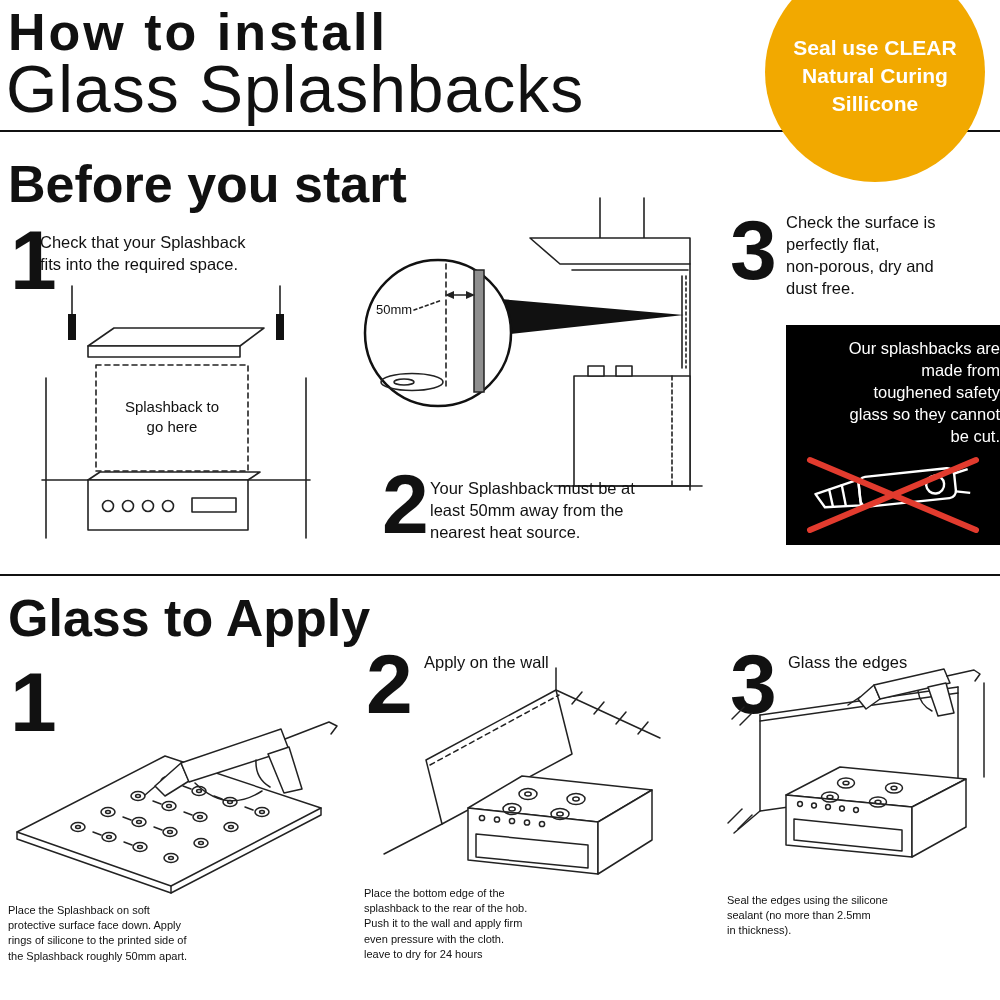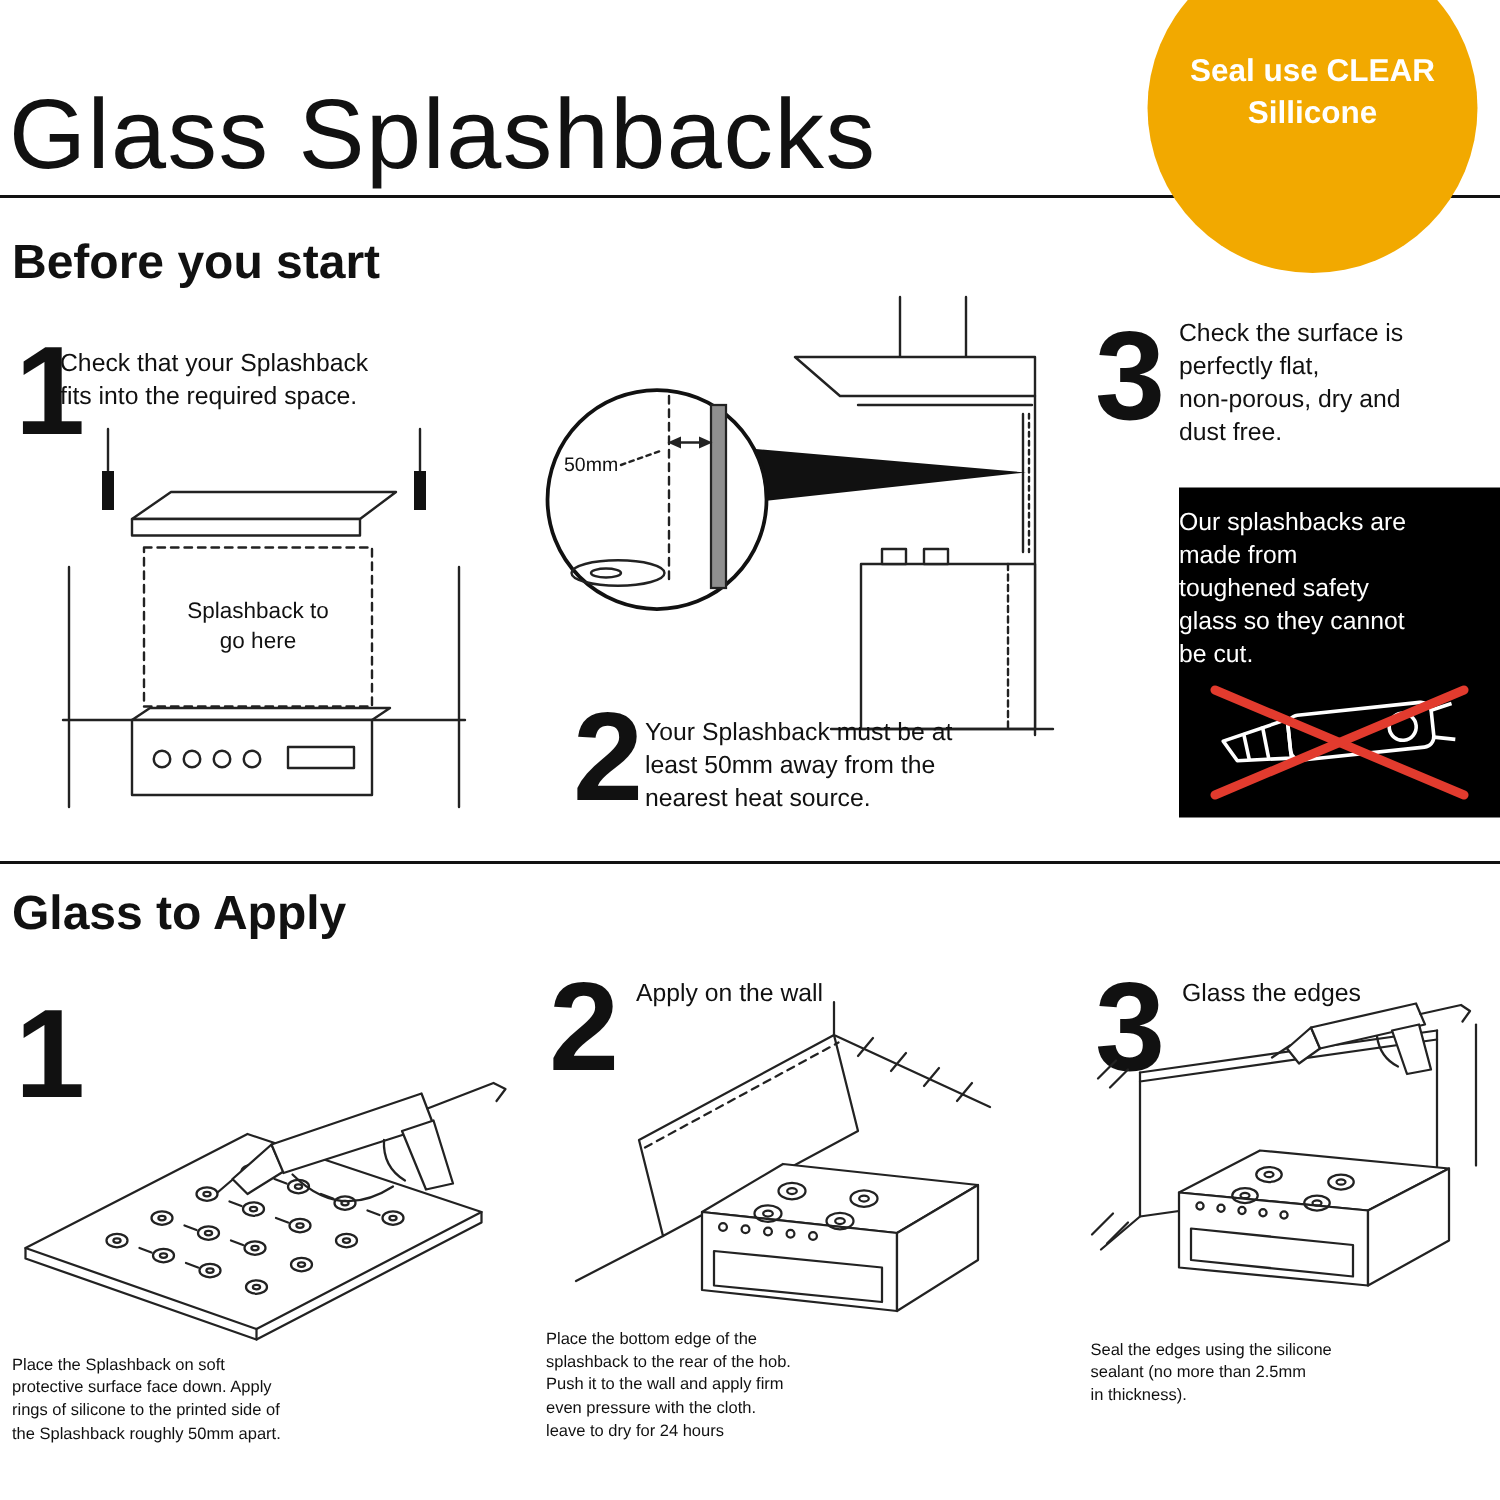--- a/index.html
+++ b/index.html
@@ -7,44 +7,46 @@
   .page{position:relative;width:1000px;height:1000px;overflow:hidden;background:#fff;color:#111;
         font-family:"Liberation Sans",sans-serif}
   .abs{position:absolute}
   .title1{font-size:52px;font-weight:bold;letter-spacing:3px;line-height:1}
   .title2{font-size:66px;font-weight:normal;letter-spacing:1px;line-height:1}
   .rule{position:absolute;left:0;width:1000px;height:2px;background:#111;z-index:1}
   .badge{position:absolute;left:765px;top:-38px;width:220px;height:220px;border-radius:50%;
          background:#F2A900;color:#fff;text-align:center;z-index:3}
   .badge-text{padding-top:72px;font-size:21px;font-weight:bold;line-height:1.33}
   .badge .u{}
-  .h2{position:absolute;font-size:32px;font-weight:bold;line-height:1}
+  .h2{position:absolute;font-size:52px;font-weight:bold;line-height:1}
   .stepnum{position:absolute;font-size:84px;font-weight:bold;line-height:1}
   .steptext{position:absolute;font-size:16.5px;line-height:1.33}
   .steptitle{position:absolute;font-size:16.5px;line-height:1.33}
   .caption{position:absolute;font-size:11px;line-height:1.38}
   .warning{position:absolute;left:786px;top:325px;width:214px;height:220px;background:#000;color:#fff;
-           text-align:left;z-index:2}
+           text-align:right;z-index:2}
   .warning-text{padding-top:13px;font-size:16.5px;line-height:1.33}
   svg{position:absolute;display:block;overflow:visible}
   svg text{font-family:"Liberation Sans",sans-serif;fill:#111}
   .lw{stroke:#222;stroke-width:1.6;fill:none;stroke-linecap:round;stroke-linejoin:round}
   .lw2{stroke:#222;stroke-width:1.5;fill:none;stroke-linecap:round;stroke-linejoin:round}
 </style>
 </head>
 <body>
 
 <div class="page">
 
+  <div class="abs title1" style="left:8px;top:6px">How to install</div>
   <div class="abs title2" style="left:6px;top:56px">Glass Splashbacks</div>
   <div class="rule" style="top:130px"></div>
 
   <div class="badge" style="background: rgb(242, 169, 0); color: rgb(255, 255, 255);">
     <div class="badge-text">
       <div><span>Seal use </span><span class="u">CLEAR</span></div>
+      <div>Natural Curing</div>
       <div>Sillicone</div>
     </div>
   </div>
 
   <div class="h2" style="left:8px;top:158px">Before you start</div>
 
   <div class="stepnum" style="left:10px;top:218px">1</div>
   <div class="steptext" style="left:40px;top:232px;width:260px">Check that your Splashback<br>fits into the required space.</div>
 
   <svg style="left:42px;top:286px" width="268" height="258" viewBox="0 0 268 258">

